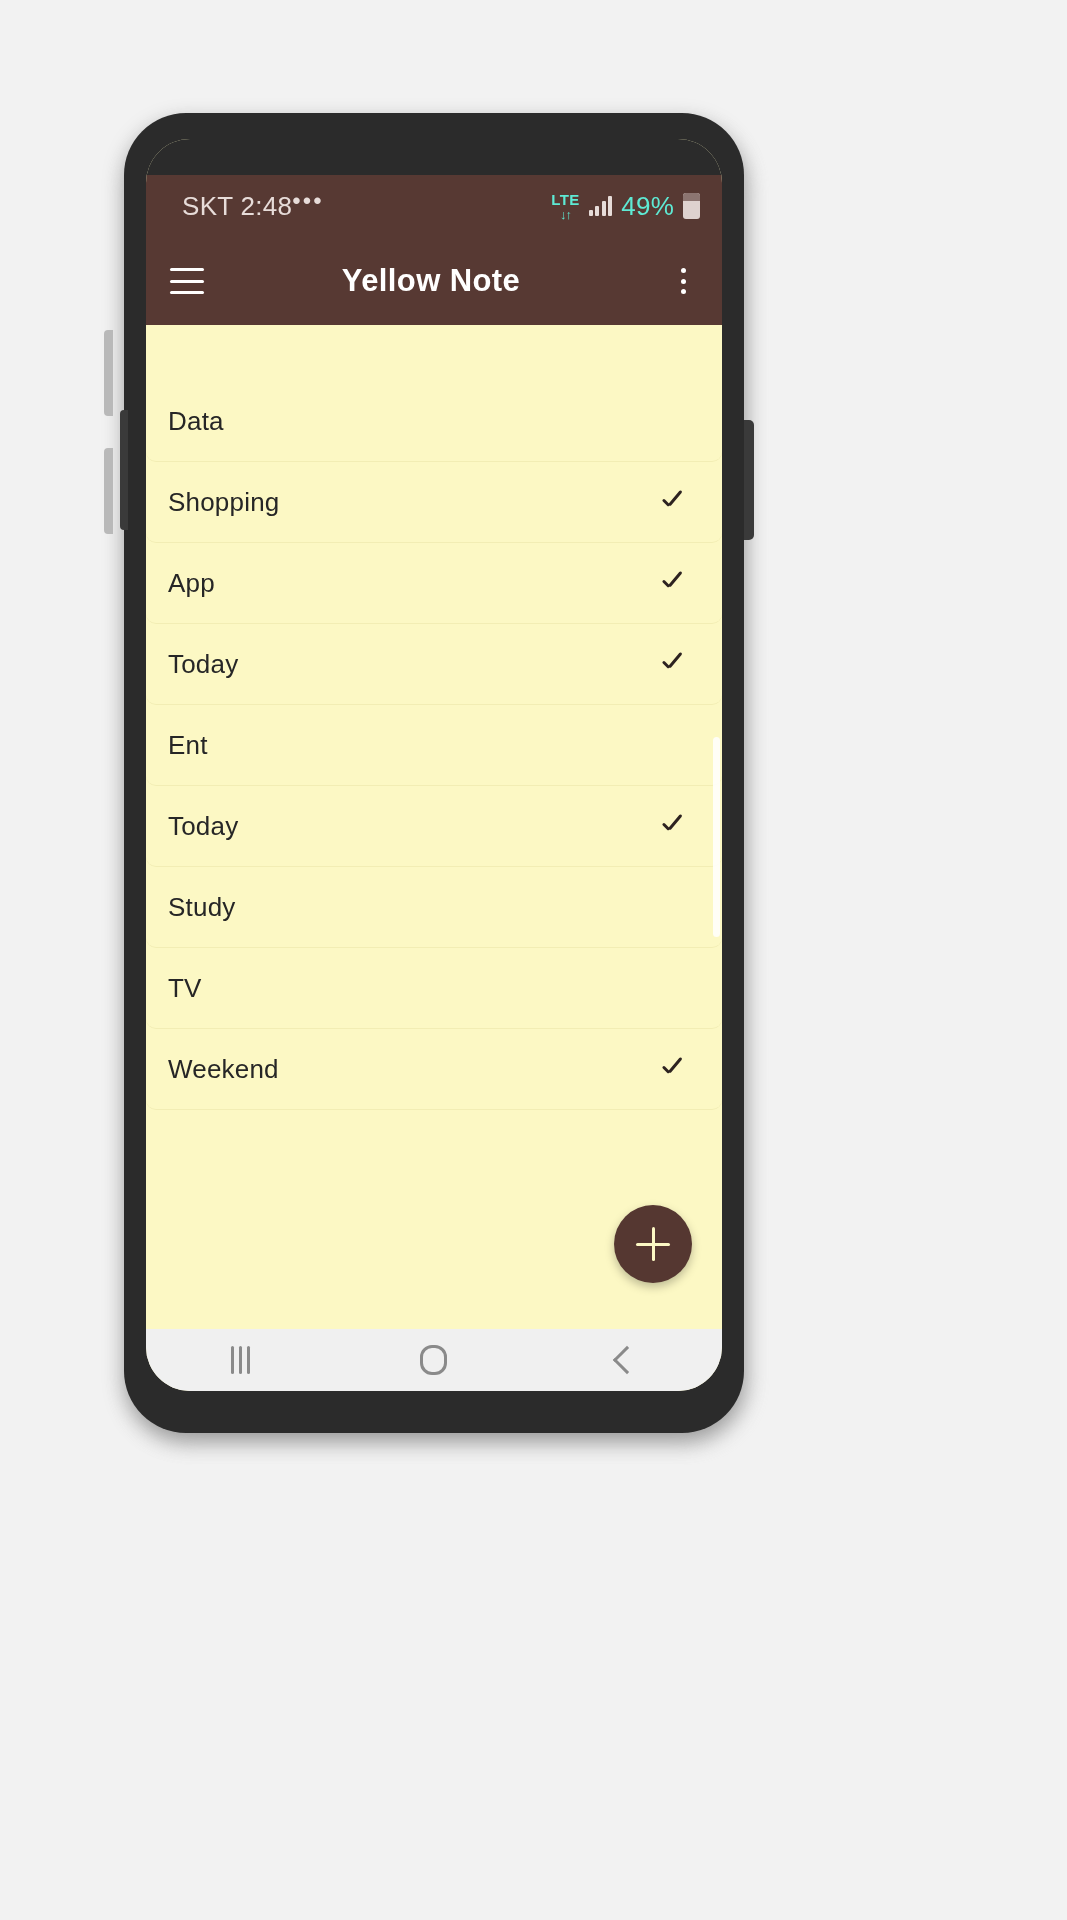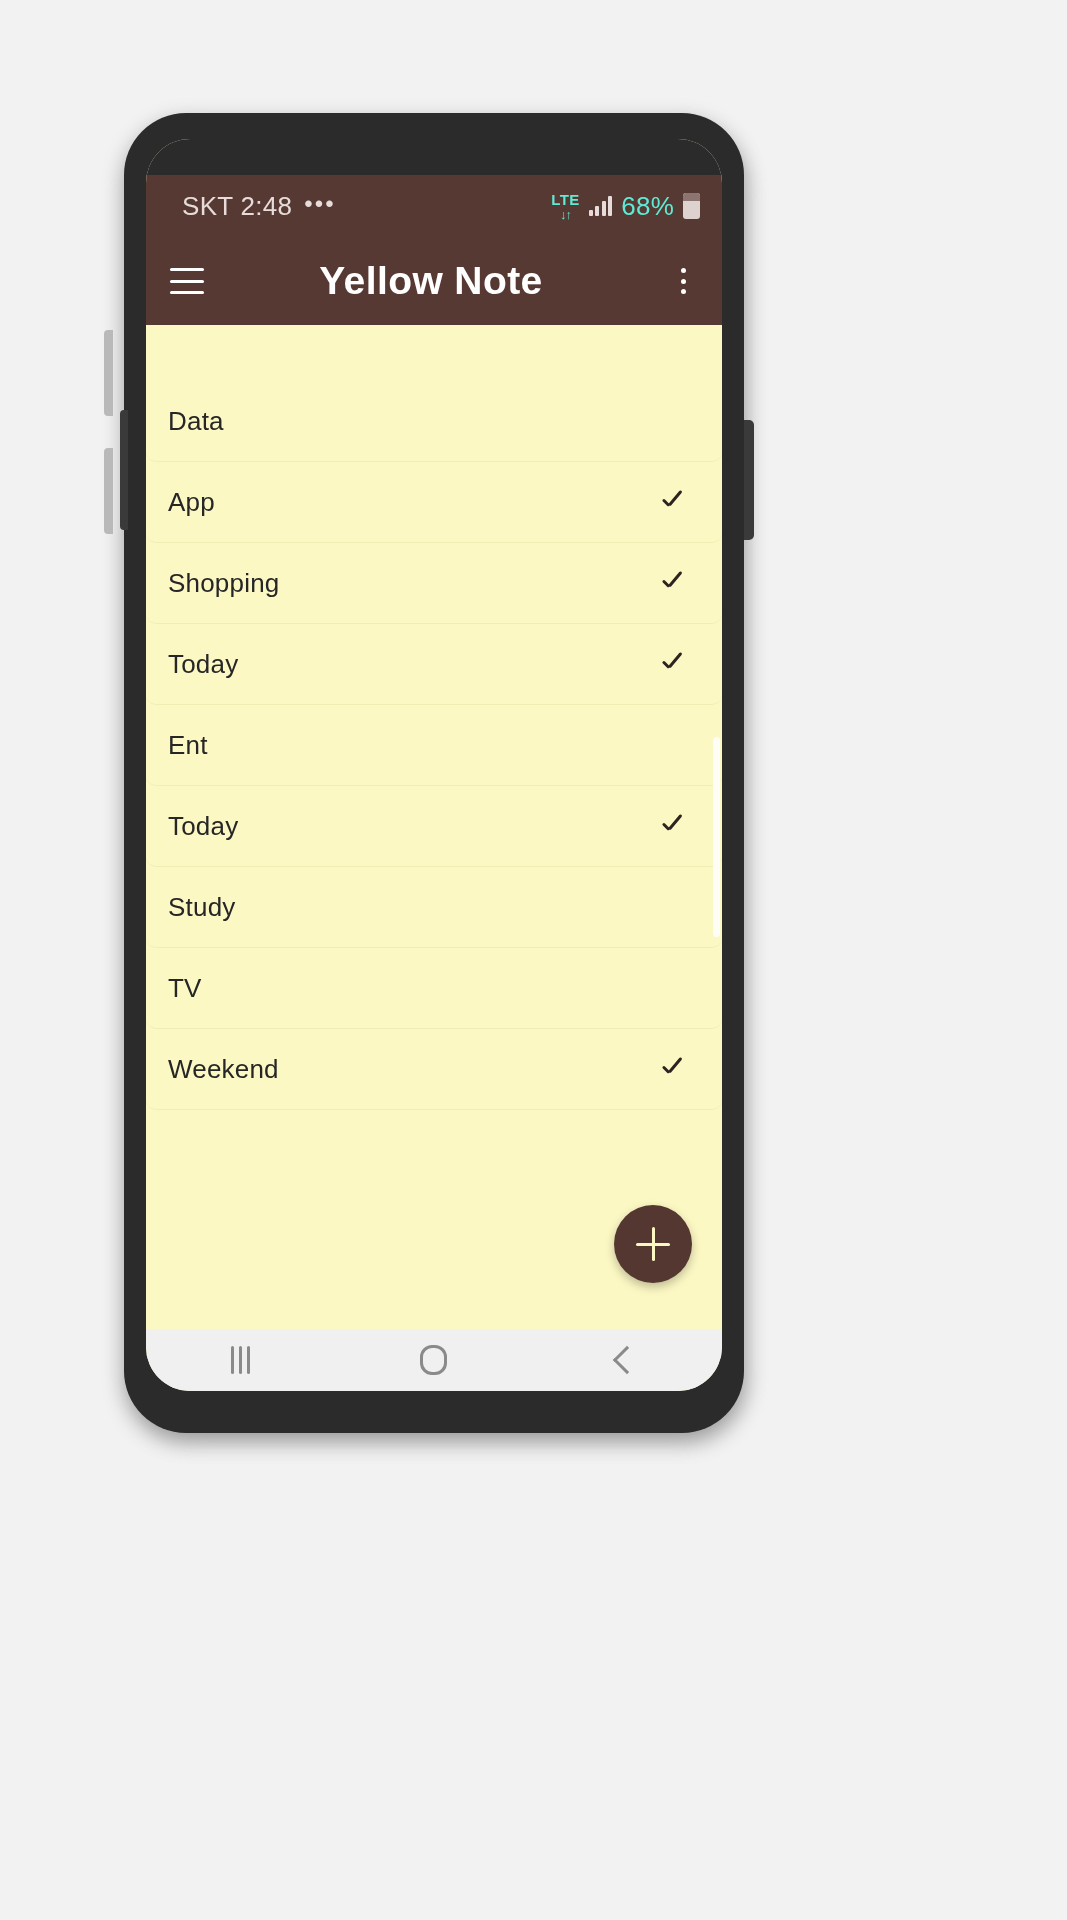--- a/index.html
+++ b/index.html
@@ -82,22 +82,22 @@
     height: 62px;
     background: #573933;
     display: flex;
     align-items: center;
     justify-content: space-between;
     padding: 0 22px 0 36px;
   }
 
   .status-left {
     display: flex;
-    align-items: flex-end;
-    gap: 12px;
+    align-items: flex-start;
+    gap: 0;
     color: #e7dcd9;
     font-size: 26px;
     letter-spacing: .3px;
   }
   .status-dots {
     letter-spacing: 2px;
     font-size: 24px;
     color: #e7dcd9;
     transform: translateY(-4px);
   }
@@ -181,21 +181,21 @@
     height: 3px;
     width: 100%;
     background: #ffffff;
     border-radius: 2px;
   }
 
   .app-title {
     flex: 1;
     text-align: center;
     color: #ffffff;
-    font-size: 39px;
+    font-size: 31px;
     font-weight: bold;
     letter-spacing: .4px;
     padding-right: 10px;
   }
 
   .kebab {
     width: 30px;
     height: 30px;
     display: flex;
     flex-direction: column;
@@ -412,21 +412,21 @@
         <span class="lte-block">
           <span class="lte-text">LTE</span>
           <span class="lte-arrows">↓↑</span>
         </span>
         <span class="signal-bars">
           <i></i>
             <i></i>
             <i></i>
             <i></i>
         </span>
-        <span class="battery-pct">68%</span>
+        <span class="battery-pct">49%</span>
         <span class="battery-icon">
             <i></i>
           </span>
       </div>
     </div>
 
     <div class="app-bar">
       <div class="hamburger">
         <span></span>
           <span></span>
@@ -441,25 +441,25 @@
     </div>
 
 
     <div class="note-list">
       <div id="rows">
           <div class="note-row">
             <span class="note-label">Data</span>
             <span class="check hidden"></span>
           </div>
           <div class="note-row">
+            <span class="note-label">Shopping</span>
+            <span class="check"></span>
+          </div>
+          <div class="note-row">
             <span class="note-label">App</span>
-            <span class="check"></span>
-          </div>
-          <div class="note-row">
-            <span class="note-label">Shopping</span>
             <span class="check"></span>
           </div>
           <div class="note-row">
             <span class="note-label">Today</span>
             <span class="check"></span>
           </div>
           <div class="note-row">
             <span class="note-label">Ent</span>
             <span class="check hidden"></span>
           </div>

